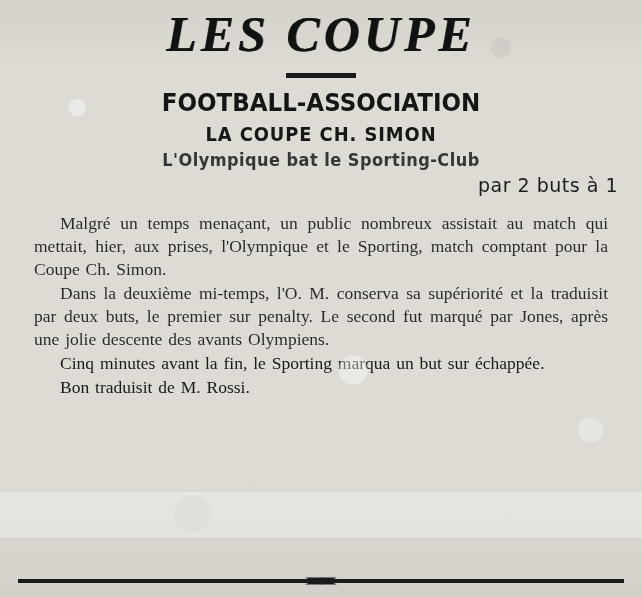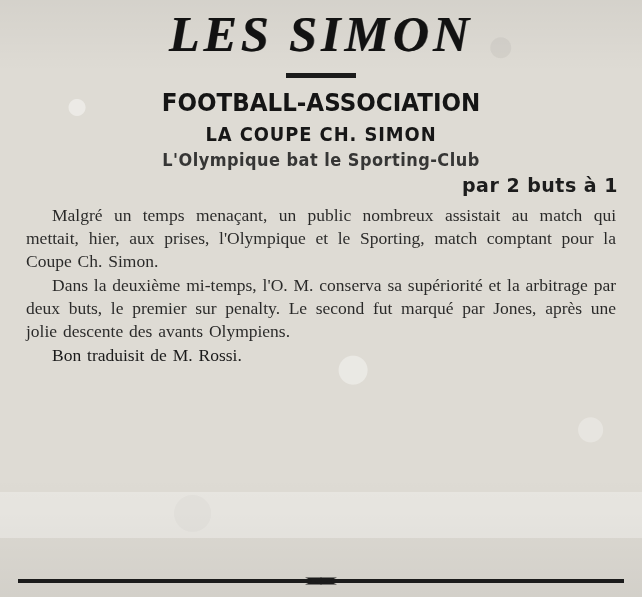--- a/index.html
+++ b/index.html
@@ -101,35 +101,35 @@
     letter-spacing: 0.5px;
     color: #2a2a2a;
     transform: scaleX(0.95);
     margin: 5px 0 0 0;
     opacity: 0.93;
   }
 
   .score-line {
     text-align: right;
     font-family: "DejaVu Sans", sans-serif;
-    font-weight: bold;
+    font-weight: normal;
     font-size: 19px;
     color: #1d1d1d;
     letter-spacing: 0.5px;
     margin: 4px 6px 6px 0;
   }
 
   .body-text {
     font-family: "Liberation Serif", serif;
     font-size: 17.5px;
     line-height: 1.32;
     color: #1a1a1a;
     text-align: justify;
     text-justify: inter-word;
-    margin: 8px;
+    margin: 16px;
   }
 
   .body-text p {
     margin: 0 0 1px 0;
     text-indent: 26px;
     word-spacing: 1.5px;
   }
 
   .p-blur {
     filter: none;
@@ -178,35 +178,36 @@
     border-top: 7px solid #1b1b1b;
   }
 </style>
 </head>
 <body>
 
 <div class="page">
 
   <div class="scan-band"></div>
 
-  <div class="masthead">LES SIMON</div>
+  <div class="masthead">LES COUPE</div>
 
   <div class="rule-short"></div>
 
   <div class="head2">FOOTBALL-ASSOCIATION</div>
 
   <div class="head3">LA COUPE CH. SIMON</div>
 
   <div class="head4">L'Olympique bat le Sporting-Club</div>
 
   <div class="score-line">par 2 buts à 1</div>
 
   <div class="body-text">
     <p class="p-blur">Malgré un temps menaçant, un public nombreux assistait au match qui mettait, hier, aux prises, l'Olympique et le Sporting, match comptant pour la Coupe Ch. Simon.</p>
-    <p class="p-blur">Dans la deuxième mi-temps, l'O. M. conserva sa supériorité et la arbitrage par deux buts, le premier sur penalty. Le second fut marqué par Jones, après une jolie descente des avants Olympiens.</p>
+    <p class="p-blur">Dans la deuxième mi-temps, l'O. M. conserva sa supériorité et la traduisit par deux buts, le premier sur penalty. Le second fut marqué par Jones, après une jolie descente des avants Olympiens.</p>
+    <p class="p-sharp">Cinq minutes avant la fin, le Sporting marqua un but sur échappée.</p>
     <p class="p-sharp">Bon traduisit de M. Rossi.</p>
   </div>
 
   <div class="footer-rule-wrap">
     <div class="footer-rule">
       <div class="footer-diamond"></div>
       <div class="footer-diamond2"></div>
     </div>
   </div>
 

